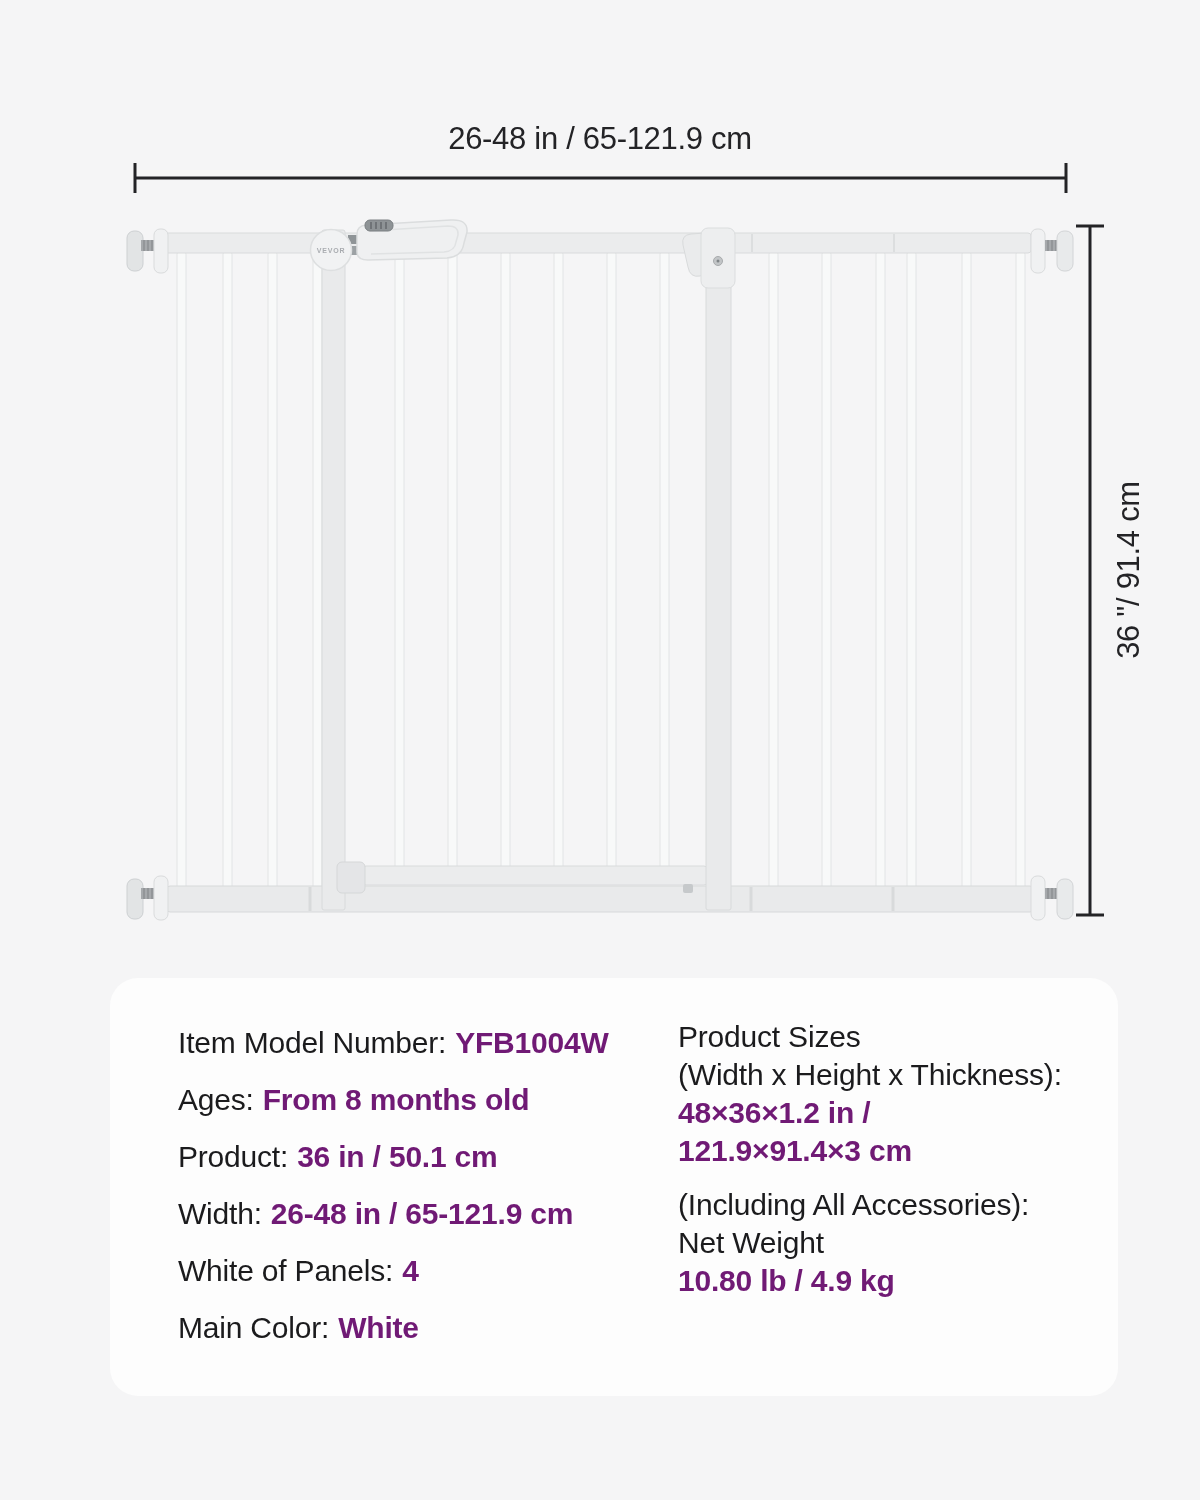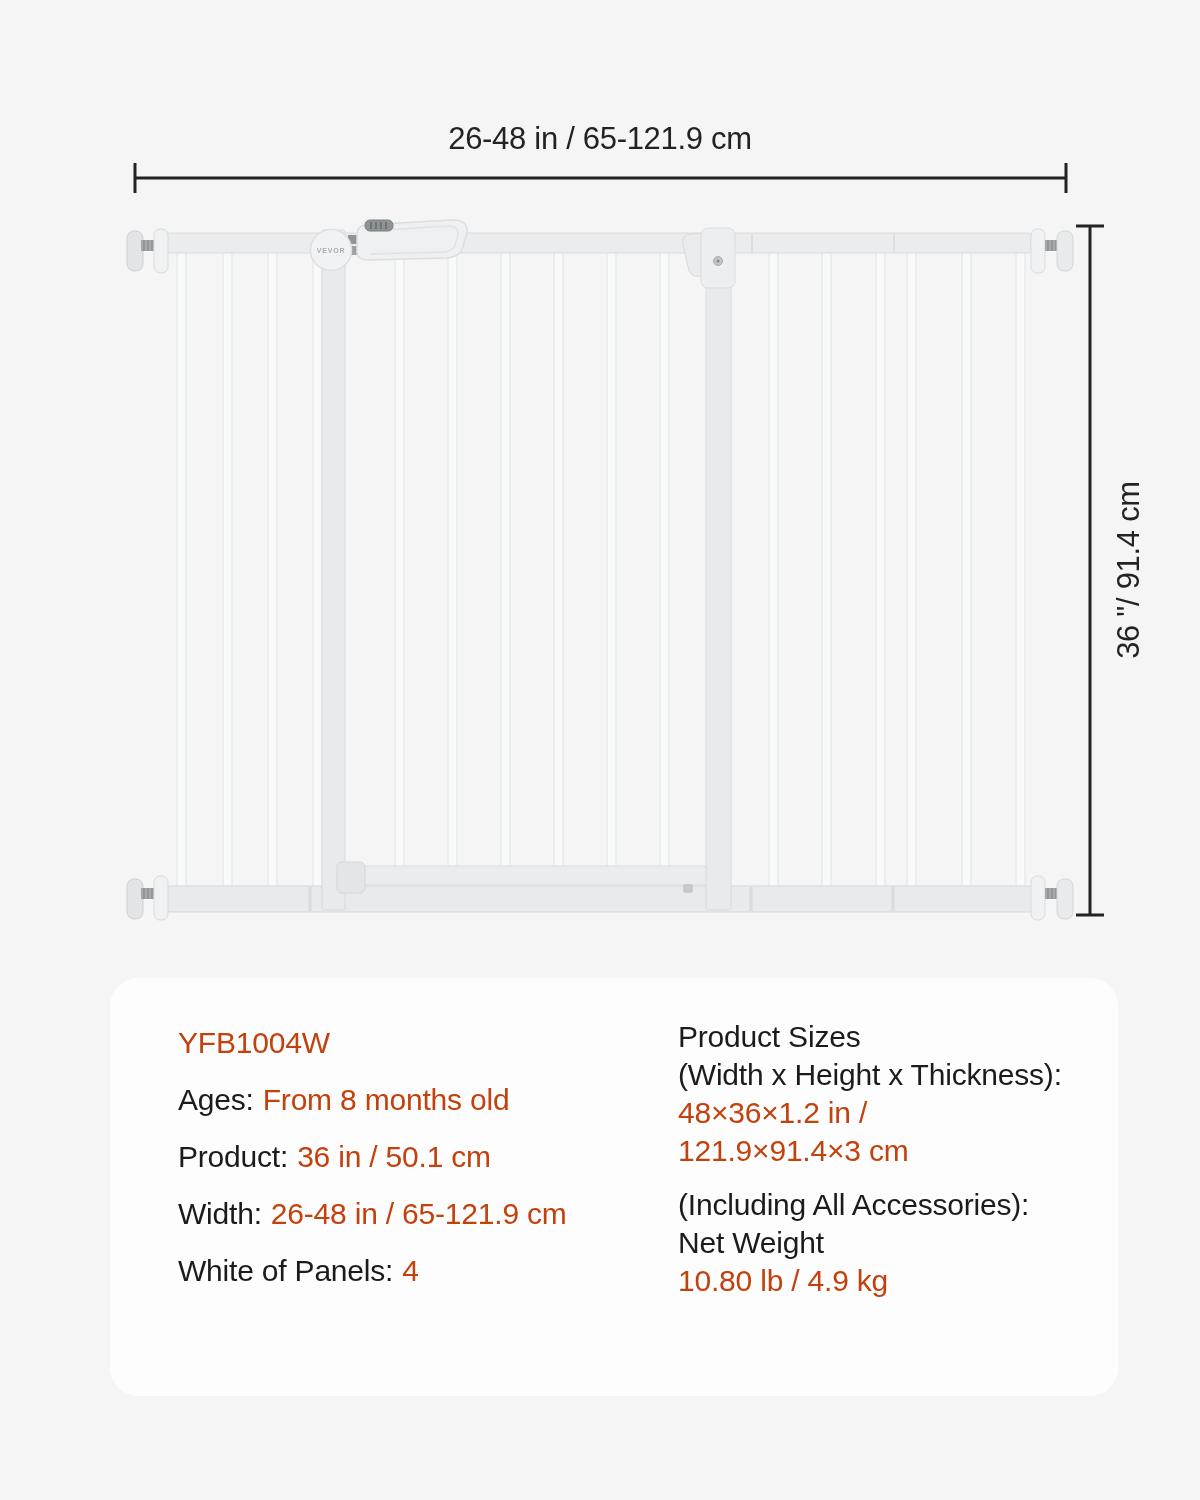--- a/index.html
+++ b/index.html
@@ -19,21 +19,21 @@
     position:absolute;left:95px;top:978px;width:1008px;height:418px;
     background:#FDFDFD;border-radius:28px;
   }
   .col-left{
     position:absolute;left:68px;top:46px;
     display:flex;flex-direction:column;gap:19px;
     font-size:30px;line-height:38px;letter-spacing:-0.2px;
   }
   .spec-row{display:flex;gap:9px;white-space:nowrap;}
   .lbl{color:#1B1B1D;}
-  .val{color:#c2410c;}
+  .val{color:#701a75;font-weight:bold;}
   .col-right{
     position:absolute;left:568px;top:40px;
     display:flex;flex-direction:column;gap:16px;
     font-size:30px;line-height:38px;letter-spacing:-0.2px;
   }
   .spec-block div{white-space:nowrap;}
 </style>
 </head>
 <body>
 
@@ -159,37 +159,42 @@
       <line x1="1037" y1="888" x2="1037" y2="899" stroke="#8D9093" stroke-width="1.5"></line>
       <line x1="1041" y1="888" x2="1041" y2="899" stroke="#8D9093" stroke-width="1.5"></line>
       <rect x="1042" y="879" width="16" height="40" rx="7" fill="#E8EAEB" stroke="#D2D4D6" stroke-width="1"></rect>
     </g>
   </svg>
 
   <div class="card">
 
     <div class="col-left">
       <div class="spec-row">
+        <span class="lbl">Item Model Number:</span>
         <span class="val">YFB1004W</span>
       </div>
       <div class="spec-row">
         <span class="lbl">Ages:</span>
         <span class="val">From 8 months old</span>
       </div>
       <div class="spec-row">
         <span class="lbl">Product:</span>
         <span class="val">36 in / 50.1 cm</span>
       </div>
       <div class="spec-row">
         <span class="lbl">Width:</span>
         <span class="val">26-48 in / 65-121.9 cm</span>
       </div>
       <div class="spec-row">
         <span class="lbl">White of Panels:</span>
         <span class="val">4</span>
+      </div>
+      <div class="spec-row">
+        <span class="lbl">Main Color:</span>
+        <span class="val">White</span>
       </div>
     </div>
 
     <div class="col-right">
       <div class="spec-block">
         <div class="lbl">Product Sizes</div>
         <div class="lbl">(Width x Height x Thickness):</div>
         <div class="val">48×36×1.2 in /</div>
         <div class="val">121.9×91.4×3 cm</div>
       </div>

